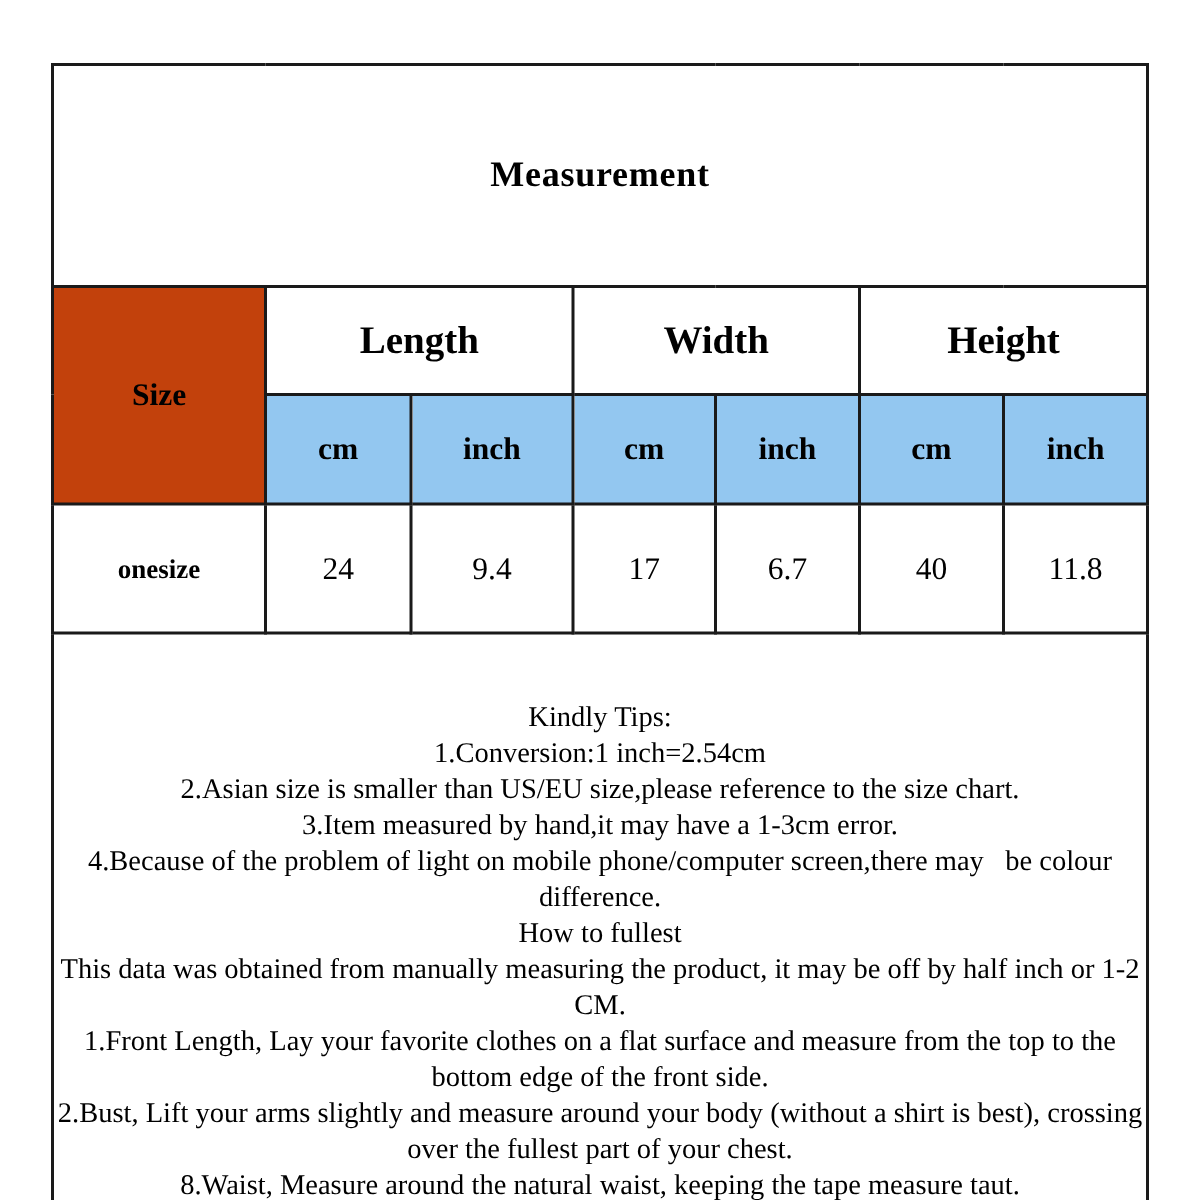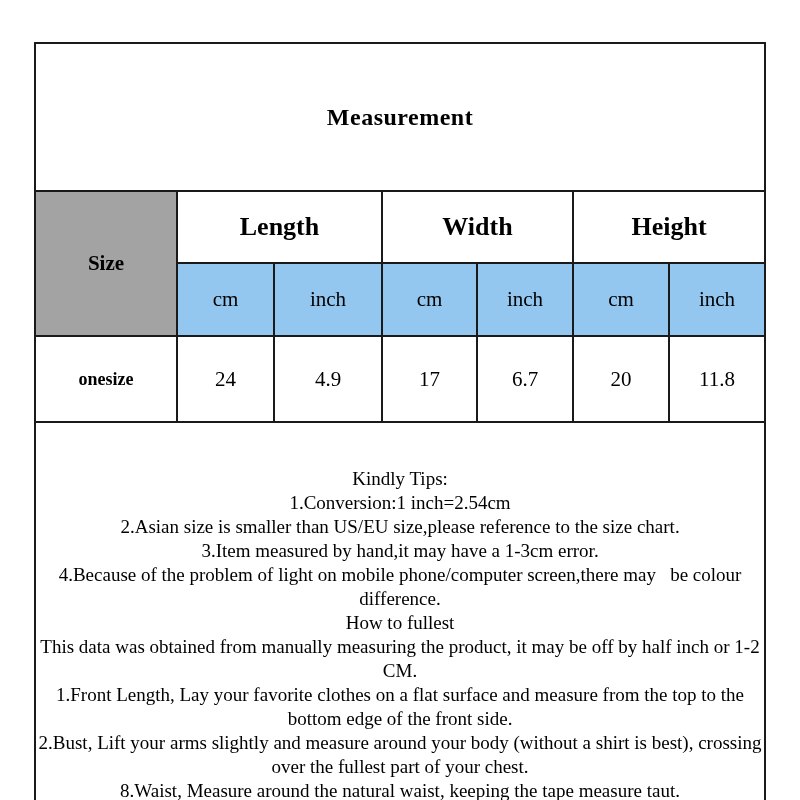--- a/index.html
+++ b/index.html
@@ -47,21 +47,21 @@
   td.group-cell {
     font-size: 26px;
     font-weight: bold;
   }
   td.size-cell {
     font-size: 21px;
     font-weight: bold;
   }
   td.unit-cell {
     font-size: 21px;
-    font-weight: normal;
+    font-weight: bold;
     margin-left: 20px;
   }
   td.size-name-cell {
     font-size: 18px;
     font-weight: bold;
   }
   td.value-cell {
     font-size: 21px;
     font-weight: normal;
   }
@@ -91,42 +91,42 @@
       <col style="width:96px">
       <col style="width:96px">
     </colgroup>
 
     <tbody>
         <tr class="title-row">
       <td colspan="7" class="title-cell">Measurement</td>
     </tr>
 
     <tr class="group-row">
-      <td rowspan="2" class="size-cell blue" style="background-color: #a3a3a3;">Size</td>
+      <td rowspan="2" class="size-cell blue" style="background-color: #c2410c;">Size</td>
       <td colspan="2" class="group-cell">Length</td>
       <td colspan="2" class="group-cell">Width</td>
       <td colspan="2" class="group-cell">Height</td>
     </tr>
 
     <tr class="unit-row">
       <td class="unit-cell blue" style="background-color: rgb(147, 199, 240);">cm</td>
       <td class="unit-cell blue" style="background-color: rgb(147, 199, 240);">inch</td>
       <td class="unit-cell blue" style="background-color: rgb(147, 199, 240);">cm</td>
       <td class="unit-cell blue" style="background-color: rgb(147, 199, 240);">inch</td>
       <td class="unit-cell blue" style="background-color: rgb(147, 199, 240);">cm</td>
       <td class="unit-cell blue" style="background-color: rgb(147, 199, 240);">inch</td>
     </tr>
 
     <tr class="data-row">
       <td class="size-name-cell">onesize</td>
       <td class="value-cell">24</td>
-      <td class="value-cell">4.9</td>
+      <td class="value-cell">9.4</td>
       <td class="value-cell">17</td>
       <td class="value-cell">6.7</td>
-      <td class="value-cell">20</td>
+      <td class="value-cell">40</td>
       <td class="value-cell">11.8</td>
     </tr>
 
     <tr class="tips-row">
       <td colspan="7" class="tips-cell">
         <div class="tip-line">Kindly Tips:</div>
         <div class="tip-line">1.Conversion:1 inch=2.54cm</div>
         <div class="tip-line">2.Asian size is smaller than US/EU size,please reference to the size chart.</div>
         <div class="tip-line">3.Item measured by hand,it may have a 1-3cm error.</div>
         <div class="tip-line">4.Because of the problem of light on mobile phone/computer screen,there may   be colour difference.</div>

